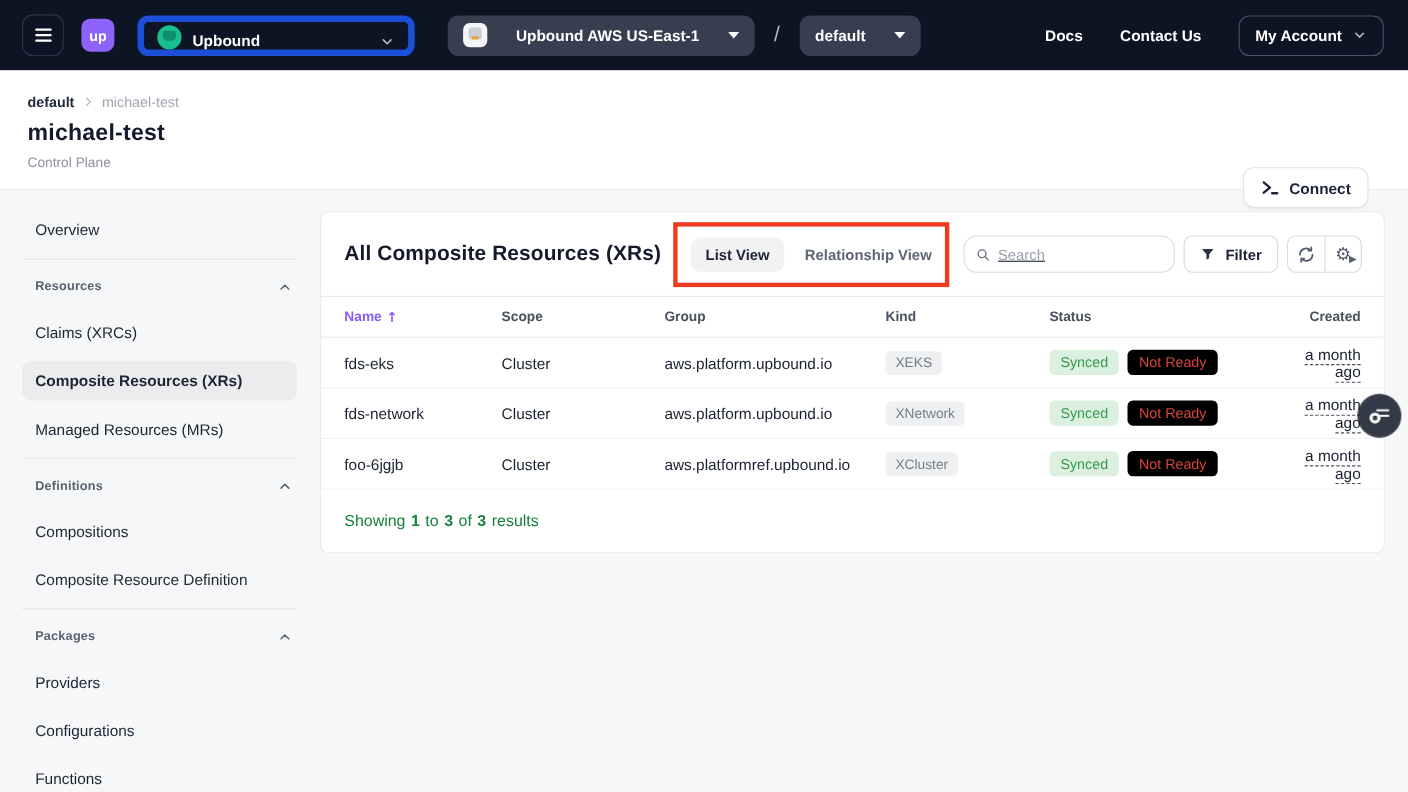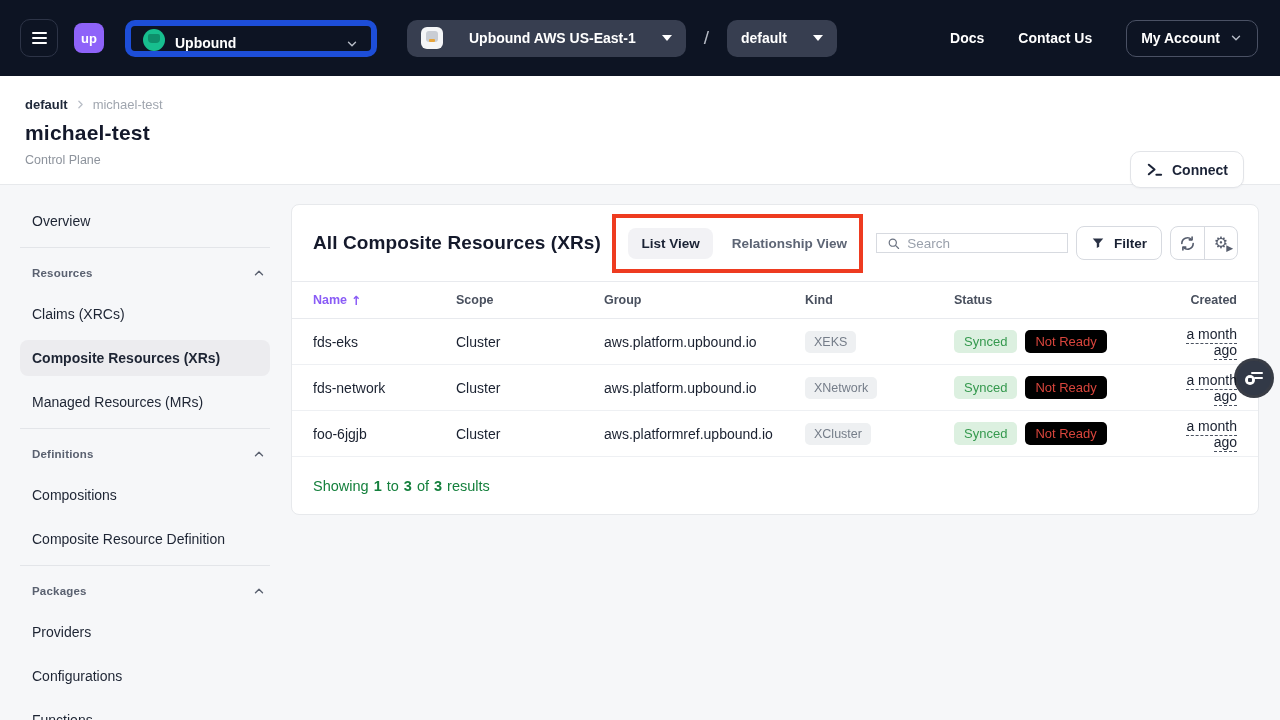--- a/index.html
+++ b/index.html
@@ -1,20 +1,20 @@
 <!DOCTYPE html>
 <html><head>
 <meta charset="utf-8">
 <style>
   * { margin:0; padding:0; box-sizing:border-box; }
   html,body { width:1280px; height:720px; overflow:hidden; }
   body { font-family:"Liberation Sans", sans-serif; background:#F6F7F9; color:#1A2130; }
 
   
-  .topnav { height:76px; background:#0D1423; display:flex; align-items:center; padding:0 20px; }
+  .topnav { height:64px; background:#0D1423; display:flex; align-items:center; padding:0 20px; }
   .hamburger { width:38px; height:38px; border:1.5px solid #2D3447; border-radius:10px; display:flex; flex-direction:column; justify-content:center; align-items:center; gap:3px; cursor:pointer; background:transparent; flex:0 0 auto; }
   .hamburger span { width:15px; height:2.2px; background:#FFFFFF; border-radius:2px; }
   .logo { width:30px; height:30px; background:#8E63F9; border-radius:8px; display:flex; align-items:center; justify-content:center; color:#fff; font-weight:bold; font-size:13px; margin-left:16px; flex:0 0 auto; }
   .org-select { margin-left:21px; width:252px; height:37px; border:6px solid #1d4ed8; border-radius:10px; display:flex; align-items:flex-end; padding:0 12px; gap:10px; cursor:pointer; }
   .org-avatar { width:22px; height:22px; border-radius:50%; background:#17BE8E; position:relative; overflow:hidden; flex:0 0 auto; }
   .org-avatar::after { content:""; position:absolute; left:5px; top:5px; width:12px; height:9px; background:#0E8F6B; border-radius:2px 2px 4px 4px; }
   .org-label { color:#fff; font-weight:bold; font-size:14px; flex:1; }
   .nav-pill { background:#373E50; border:none; border-radius:10px; height:37px; display:flex; align-items:center; gap:26px; padding:0 14px; color:#fff; font-weight:bold; font-size:14px; cursor:pointer; }
   .cp-pill { margin-left:30px; }
   .cp-icon { width:22px; height:22px; background:#F4F5F7; border-radius:6px; position:relative; flex:0 0 auto; }
@@ -26,40 +26,40 @@
   .nav-link { color:#fff; font-weight:bold; font-size:14px; text-decoration:none; cursor:pointer; background:none; border:none; }
   .account-btn { height:37px; border:1px solid #4A5164; border-radius:10px; background:transparent; color:#fff; font-weight:bold; font-size:14px; display:flex; align-items:center; gap:9px; padding:0 14px; cursor:pointer; }
 
   
   .page-header { height:109px; background:#fff; border-bottom:1px solid #E7E9EC; position:relative; padding:21px 0 0 25px; }
   .breadcrumb { display:flex; align-items:center; gap:6px; font-size:13px; }
   .crumb-root { color:#20293A; font-weight:bold; cursor:pointer; }
   .crumb-cur { color:#A0A6AF; }
   .page-title { font-size:21px; font-weight:bold; color:#14192B; margin-top:9px; letter-spacing:.2px; }
   .page-sub { font-size:12.5px; color:#8D939C; margin-top:8px; }
-  .connect-btn { position:absolute; top:75px; right:36px; height:37px; background:#fff; border:1px solid #E2E4E8; border-radius:10px; display:flex; align-items:center; gap:9px; padding:0 15px; font-weight:bold; font-size:14px; color:#1B2337; cursor:pointer; box-shadow:0 1px 2px rgba(20,25,43,.04); }
+  .connect-btn { position:absolute; top:88px; right:36px; height:37px; background:#fff; border:1px solid #E2E4E8; border-radius:10px; display:flex; align-items:center; gap:9px; padding:0 15px; font-weight:bold; font-size:14px; color:#1B2337; cursor:pointer; box-shadow:0 1px 2px rgba(20,25,43,.04); }
 
   
   .content { display:flex; padding:0 21px 0 20px; align-items:flex-start; }
 
   
   .sidebar { width:250px; flex:0 0 auto; margin-right:21px; padding-top:18px; }
   .side-item { height:36px; margin-bottom:8px; display:flex; align-items:center; padding:0 12px; border-radius:8px; font-size:14px; color:#1D2433; cursor:pointer; }
   .side-item.active { background:#ECECEF; font-weight:bold; }
   .side-div { border:none; border-top:1px solid #E3E5E9; margin:7px 0 14px 0; }
   .side-sec { height:22px; display:flex; align-items:center; justify-content:space-between; padding:0 4px 0 12px; font-size:11.5px; font-weight:bold; color:#5A6170; letter-spacing:.2px; cursor:pointer; margin-bottom:12px; }
 
   
   .card { flex:1; background:#fff; border:1px solid #E7E9EC; border-radius:8px; margin-top:19px; }
   .card-header { display:flex; align-items:center; padding:0 20px 0 21px; height:77px; border-bottom:1px solid #E8EAEE; }
   .card-title { font-size:19px; font-weight:bold; color:#14192B; flex:1; letter-spacing:.1px; }
   .annotation { border:4px solid #EE3B20; padding:10px 12px; display:flex; align-items:center; margin-right:13px; }
   .toggle-active { background:#F2F2F5; border:none; border-radius:8px; padding:8px 13px; font-weight:bold; font-size:13.5px; color:#1A2234; cursor:pointer; font-family:inherit; }
   .toggle-inactive { background:none; border:none; margin-left:19px; color:#5D6575; font-weight:bold; font-size:13.5px; cursor:pointer; font-family:inherit; }
-  .search-box { width:192px; height:20px; border:1px solid #D7DAE0; border-radius:0; display:flex; align-items:center; padding:0 10px; gap:7px; background:#fff; }
+  .search-box { width:192px; height:34px; border:1px solid #D7DAE0; border-radius:12px; display:flex; align-items:center; padding:0 10px; gap:7px; background:#fff;text-decoration:underline; }
   .search-box input { border:none; outline:none; width:100%; font-size:13.5px; font-family:inherit; color:#333A47; }
   .search-box input::placeholder { color:#9AA1AC; }
   .filter-btn { height:34px; border:1px solid #D7DAE0; border-radius:8px; background:#fff; display:flex; align-items:center; gap:9px; padding:0 14px; font-weight:bold; font-size:13.5px; color:#1A2234; cursor:pointer; margin-left:8px; font-family:inherit; }
   .icon-group { height:34px; border:1px solid #D7DAE0; border-radius:8px; display:flex; align-items:stretch; margin-left:8px; overflow:hidden; background:#fff; }
   .icon-cell { width:33px; display:flex; align-items:center; justify-content:center; cursor:pointer; background:transparent; border:none; }
   .icon-cell + .icon-cell { border-left:1px solid #D7DAE0; }
   .gear-wrap { position:relative; font-family:"DejaVu Sans", sans-serif; color:#565D6D; font-size:16px; line-height:1; }
   .gear-wrap .mini-play { position:absolute; right:-5px; bottom:-2px; font-size:9px; color:#565D6D; }
 
   

